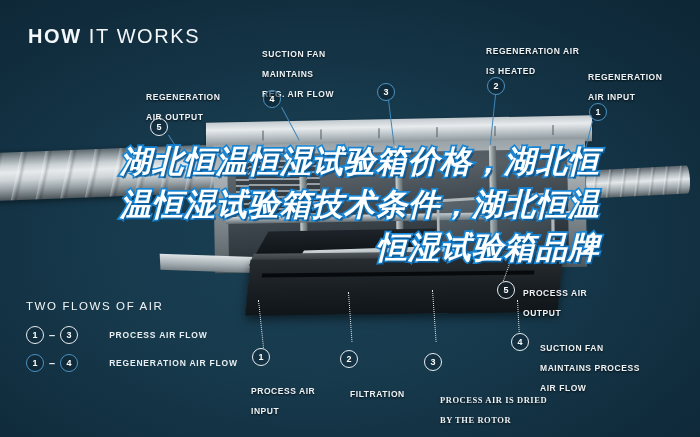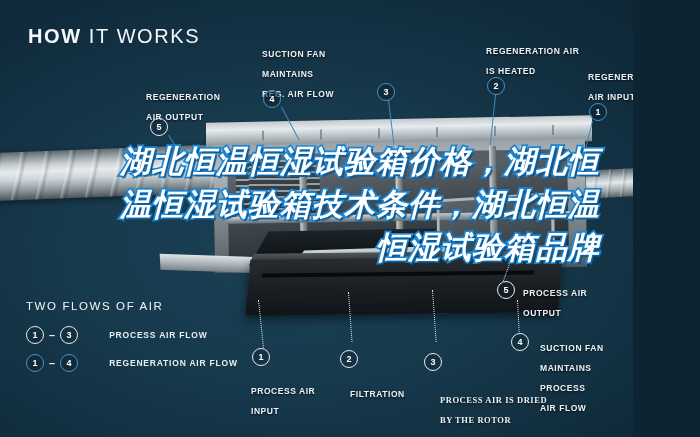--- a/index.html
+++ b/index.html
@@ -5,21 +5,21 @@
   html, body {
     margin: 0;
     padding: 0;
     background: #0d2433;
   }
   body {
     font-family: "Liberation Sans", sans-serif;
   }
   #stage {
     position: relative;
-    width: 633px;
+    width: 700px;
     height: 437px;
     overflow: hidden;
     background:
       radial-gradient(ellipse 620px 380px at 46% 56%, #1b4054 0%, #173a4d 35%, #102c3c 70%, #0c2231 100%);
   }
   
   .mach { position: absolute; }
 
   
   .duct {

